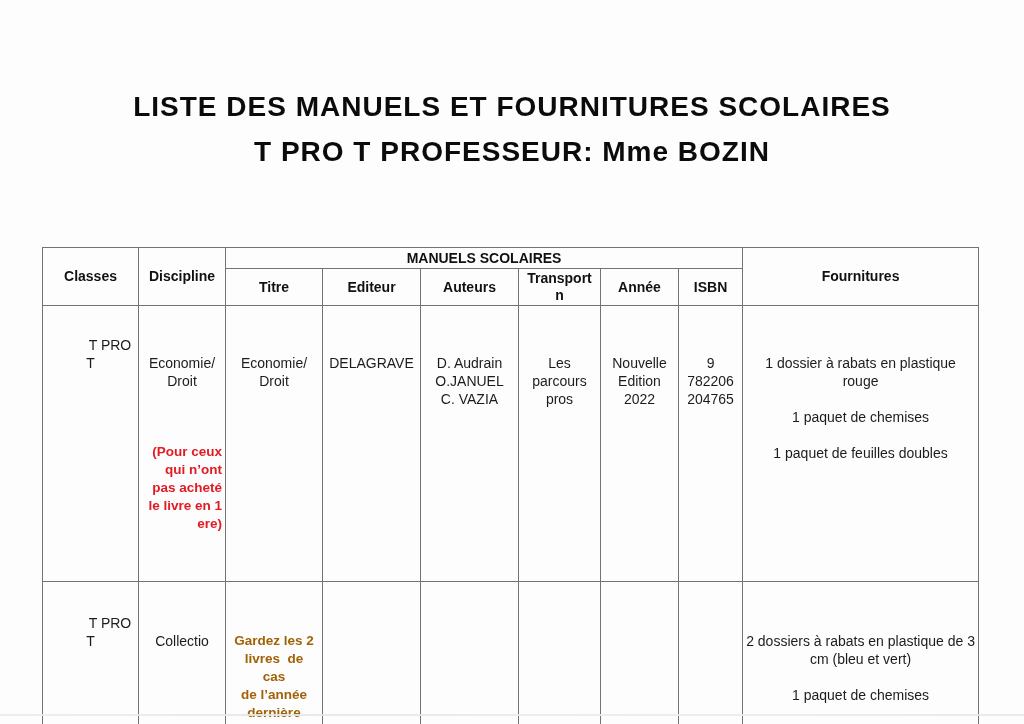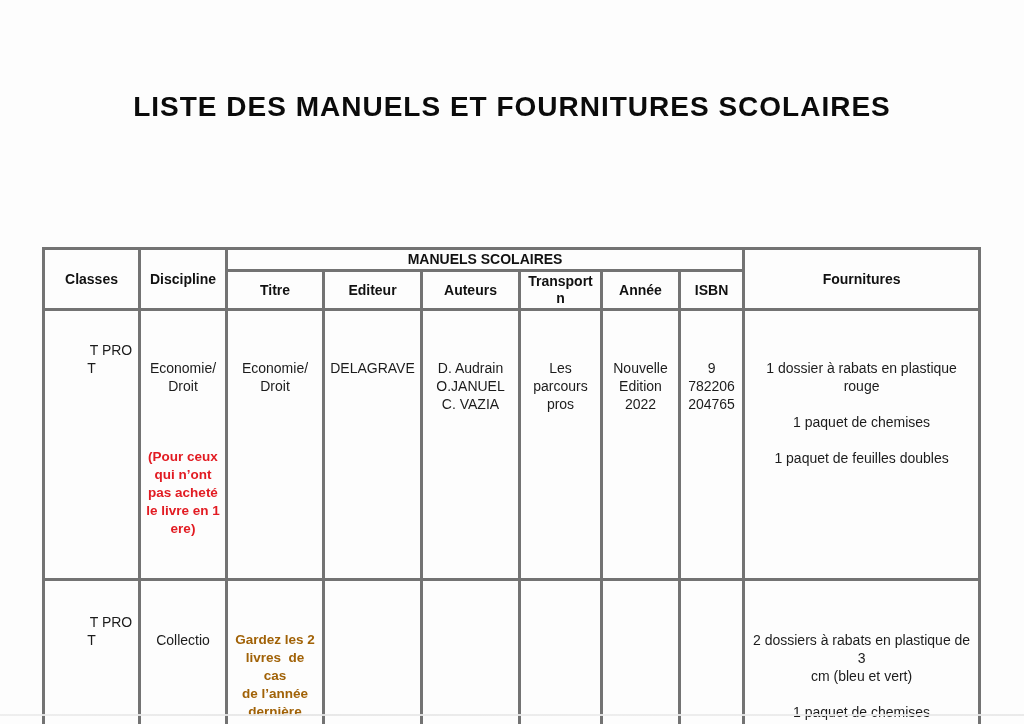--- a/index.html
+++ b/index.html
@@ -20,21 +20,21 @@
   }
 
   table.manuals {
     position: absolute;
     left: 42px; top: 247px;
     width: 936px;
     border-collapse: collapse;
     table-layout: fixed;
   }
   table.manuals th, table.manuals td {
-    border: 3px solid #737373;
+    border: 1px solid #737373;
     text-align: center;
     white-space: pre-wrap;
     overflow: hidden;
   }
   table.manuals th {
     font-size: 14px;
     font-weight: bold;
     vertical-align: middle;
     padding: 1px 2px;
     line-height: 17px;
@@ -42,21 +42,21 @@
   }
   tr.hdr-top    { height: 21px; }
   tr.hdr-sub    { height: 35px; }
   tr.data-row-1 { height: 152px; }
   tr.data-row-2 { height: 178px; }
 
   table.manuals td {
     font-size: 14px;
     line-height: 18px;
     vertical-align: top;
-    padding: 12px 3px 4px 3px;
+    padding: 12px 3px 12px 3px;
     color: #1c1c1c;
   }
   tr.data-row-2 td { padding-top: 14px; }
 
   td.classes-cell-1 { padding-top: 30px; }
   td.classes-cell-2 { vertical-align: middle; padding-top: 0; padding-bottom: 28px; }
 
   .note {
     font-weight: bold;
     font-size: 13.5px;
@@ -82,20 +82,21 @@
     opacity: 0.9;
   }
 </style>
 </head>
 <body>
 
 <div class="page">
 
   <div class="title-block">
     <div>LISTE DES MANUELS ET FOURNITURES SCOLAIRES</div>
+    <div>T PRO T PROFESSEUR: Mme BOZIN</div>
   </div>
 
   <table class="manuals">
     <colgroup>
       <col style="width:96px">
         <col style="width:87px">
         <col style="width:97px">
       <col style="width:98px">
         <col style="width:98px">
         <col style="width:82px">
@@ -121,21 +122,21 @@
       </tr>
     </thead>
     <tbody>
       <tr class="data-row-1">
         <td class="classes-cell-1">
           <span class="cell-text">T PRO T</span>
         </td>
         <td>
           <div class="cell-text">Economie/
 Droit</div>
-          <div class="note" style="color: rgb(226, 27, 34);">(Pour ceux
+          <div class="note" style="color: rgb(226, 27, 34); text-align: right;">(Pour ceux
 qui n’ont
 pas acheté
 le livre en 1
 ere)</div>
         </td>
         <td>
           <div class="cell-text">Economie/
 Droit</div>
         </td>
         <td>

